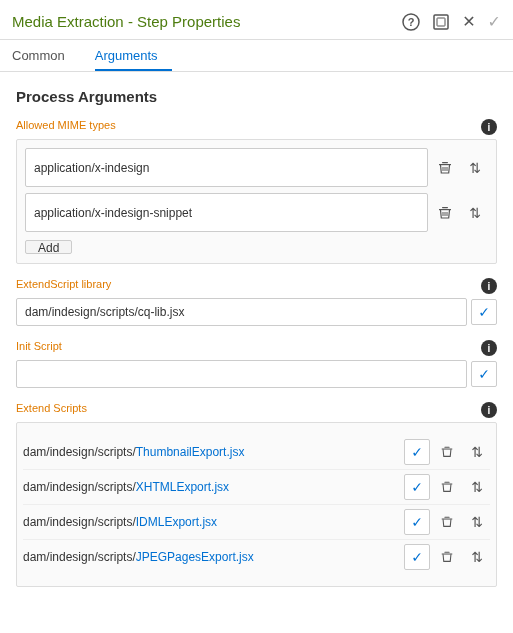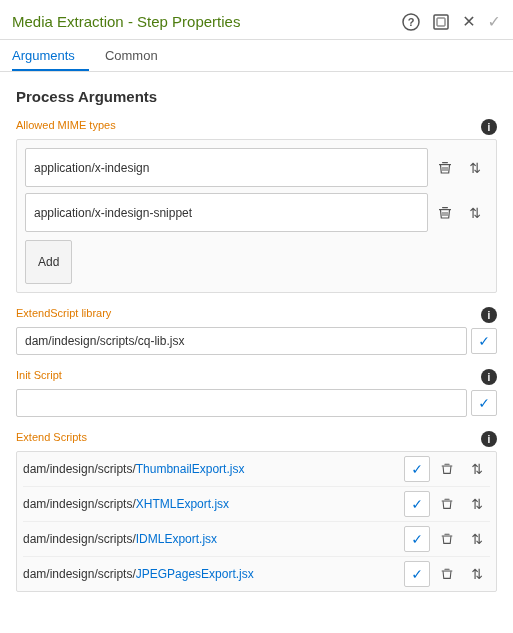--- a/index.html
+++ b/index.html
@@ -138,21 +138,21 @@
       justify-content: center;
       cursor: pointer;
       color: #555;
       font-size: 14px;
       background: none;
       border: none;
       padding: 0;
     }
 
     .add-btn {
-      height: 44px;
+      height: 14px;
       padding: 0 12px;
       border: 1px solid #ccc;
       border-radius: 2px;
       background: #f4f4f4;
       color: #333;
       font-size: 12px;
       cursor: pointer;
       margin-top: 2px;
     }
 
@@ -194,21 +194,21 @@
 
     
     .extend-section {
       margin-bottom: 14px;
     }
 
     .extend-scripts-box {
       border: 1px solid #ddd;
       border-radius: 2px;
       background: #fafafa;
-      padding: 0 6px;
+      padding: 12px 6px;
     }
 
     .es-row {
       display: flex;
       align-items: center;
       gap: 4px;
       padding: 4px 0;
       border-bottom: 1px solid #eee;
     }
     .es-row:last-child {
@@ -242,22 +242,22 @@
         <rect x="2" y="2" width="14" height="14" rx="1" stroke="#555" stroke-width="1.5"></rect>
         <rect x="5" y="5" width="8" height="8" rx="0.5" stroke="#555" stroke-width="1"></rect>
       </svg>
     </span>
     <span class="header-icon" title="Close">✕</span>
     <span class="header-icon check" title="Confirm">✓</span>
   </div>
 </div>
 
 <div class="tabs">
+  <div class="tab">Common</div>
   <div class="tab active">Arguments</div>
-  <div class="tab">Common</div>
 </div>
 
 <div class="content">
 
   <div class="section-title">Process Arguments</div>
 
   <div class="field-label-row">
     <span class="field-label">Allowed MIME types</span>
     <span class="info-icon">i</span>
   </div>

